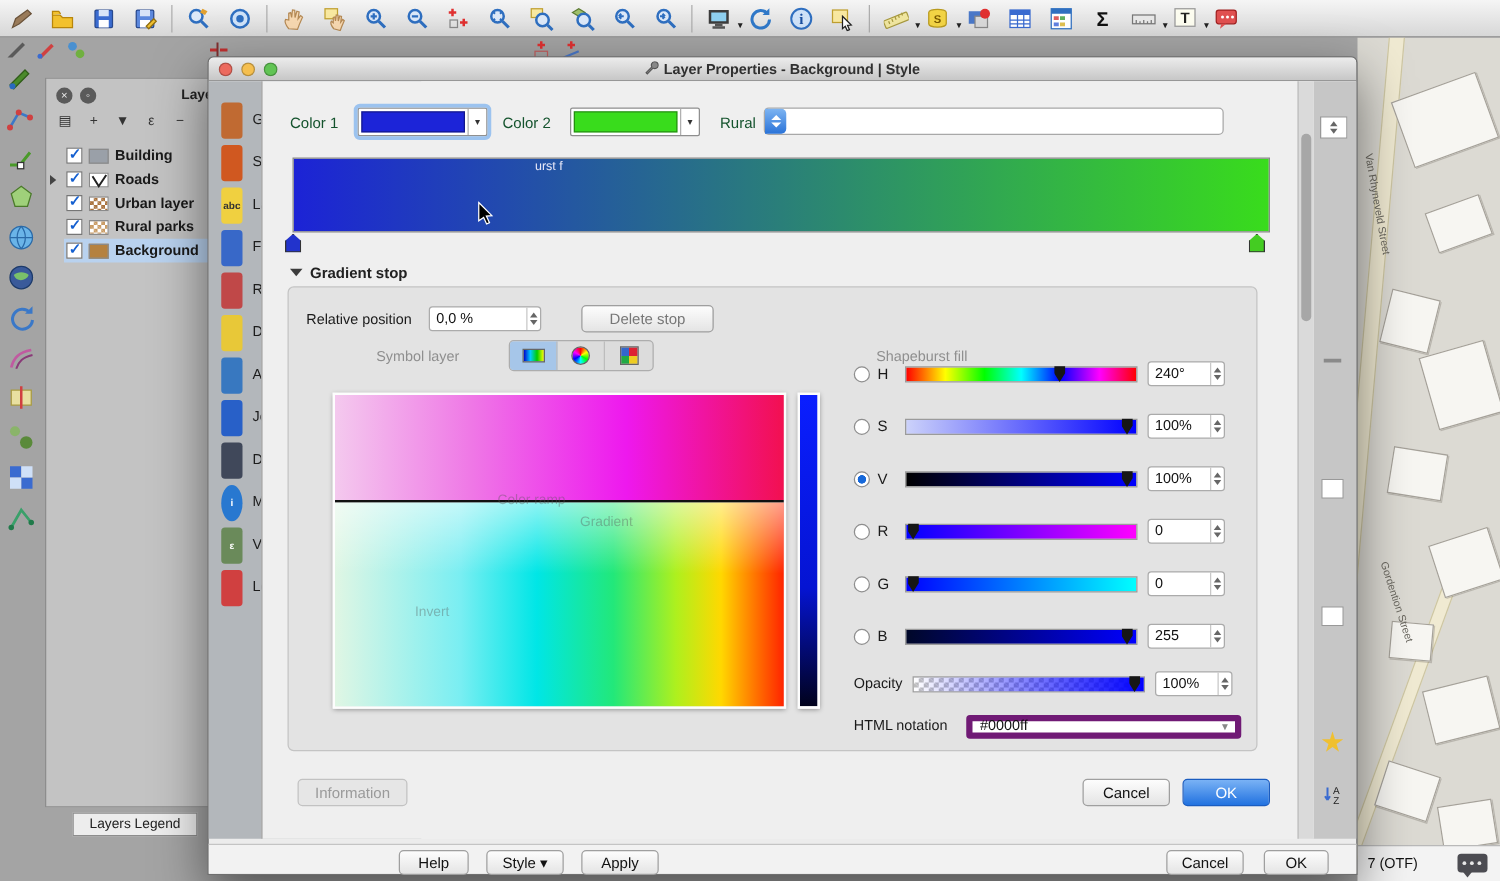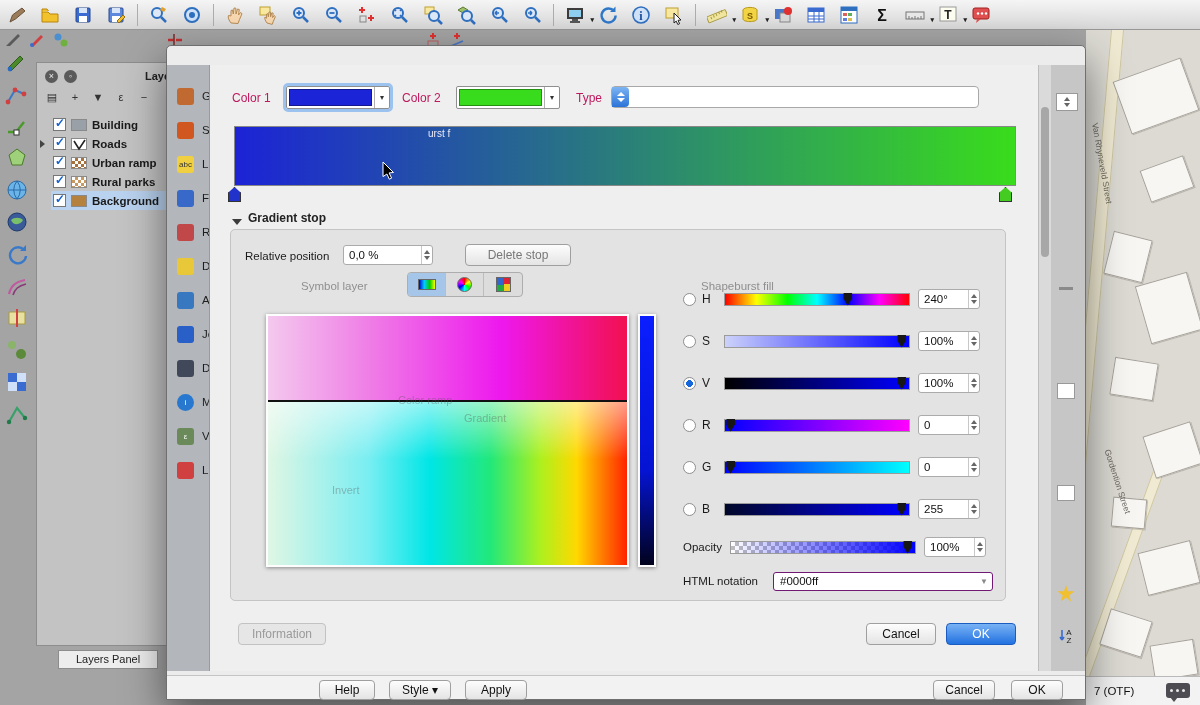--- a/index.html
+++ b/index.html
@@ -49,39 +49,39 @@
 
 .dialog{position:absolute;left:166px;top:45px;width:920px;height:655px;background:#ececec;border:1px solid #6f6f6f;border-radius:5px 5px 0 0;box-shadow:0 16px 42px rgba(0,0,0,.5);z-index:20}
 .titlebar{position:relative;height:19px;background:linear-gradient(#ececec,#c7c7c7);border-bottom:1px solid #979797;border-radius:4px 4px 0 0;display:flex;align-items:center}
 .lights{display:flex;gap:7px;margin-left:8px;z-index:2}
 .light{width:11px;height:11px;border-radius:50%;border:1px solid rgba(0,0,0,.25)}
 .title{position:absolute;left:0;right:0;text-align:center;font-size:11.5px;font-weight:bold;color:#303030}
 .title svg{width:11px;height:11px;vertical-align:-1px;margin-right:4px}
 
 .props-sidebar{position:absolute;left:0;top:19px;width:170px;bottom:28px;background:#b3b7bb;padding-top:14px;z-index:1;overflow:hidden}
 .ps-item{display:flex;align-items:center;gap:8px;height:34px;padding:0 10px;font-size:11.5px;color:#1d1d1d;white-space:nowrap}
-.ps-ic{width:17px;height:17px;border-radius:3px;flex:0 0 auto;display:flex;align-items:center;justify-content:center;font-size:8px;font-weight:normal;color:#fff}
+.ps-ic{width:17px;height:29px;border-radius:3px;flex:0 0 auto;display:flex;align-items:center;justify-content:center;font-size:8px;font-weight:bold;color:#fff}
 
 .sheet{position:absolute;left:42px;top:19px;width:842px;bottom:28px;background:#efefef;border-left:1px solid #9a9a9a;z-index:2}
-.sheet .lab{position:absolute;font-size:12px;color:#be185d;white-space:nowrap}
+.sheet .lab{position:absolute;font-size:12px;color:#14532d;white-space:nowrap}
 .swatch{position:absolute;height:23px;width:104px;border:1px solid #8f8f8f;border-radius:2px;background:#fff;display:flex}
 .swatch.focus{outline:3px solid #9cc3ef;outline-offset:0}
 .sw-col{flex:1;margin:2px;border:1px solid rgba(0,0,0,.35)}
 .sw-arr{width:15px;border-left:1px solid #b0b0b0;display:flex;align-items:center;justify-content:center;font-size:8px;color:#333}
 .combo{position:absolute;height:22px;background:#fff;border:1px solid #a8a8a8;border-radius:4px;display:flex;align-items:center}
 .combo .cv{flex:1;padding:0 8px;font-size:12px;color:#111;white-space:nowrap;overflow:hidden}
 .stepper{width:17px;height:100%;background:linear-gradient(#7db4f2,#2a73d8);border-radius:0 4px 4px 0;display:flex;flex-direction:column;align-items:center;justify-content:center;gap:2px}
 .stepper i{width:0;height:0;border-left:4px solid transparent;border-right:4px solid transparent}
 .stepper .u{border-bottom:4px solid #fff}
 .stepper .d{border-top:4px solid #fff}
 .gradientbar{position:absolute;left:24px;top:61px;width:782px;height:60px;border:1px solid #888;background:linear-gradient(90deg,#1c23d6 0%,#2351a7 25%,#2a7f79 50%,#32ae4b 75%,#39dc1c 100%),repeating-linear-gradient(90deg,rgba(255,255,255,.05) 0 1px,transparent 1px 78px)}
 .gb-artifact{position:absolute;left:218px;top:63px;font-size:10px;color:#e8e8f8;z-index:2}
 .stopmark{position:absolute;width:13px;height:15px;clip-path:polygon(50% 0,100% 38%,100% 100%,0 100%,0 38%);border:1px solid #333}
 .cursor{position:absolute;z-index:5}
-.sec-head{position:absolute;left:22px;top:146px;font-size:12px;font-weight:bold;color:#222;display:flex;align-items:flex-end;gap:6px}
+.sec-head{position:absolute;left:22px;top:146px;font-size:12px;font-weight:bold;color:#222;display:flex;align-items:center;gap:6px}
 .tri-dn{width:0;height:0;border-top:6px solid #3c3c3c;border-left:5px solid transparent;border-right:5px solid transparent}
 .gpanel{position:absolute;left:20px;top:164px;width:776px;height:372px;background:#e3e3e3;border:1px solid #c4c4c4;border-radius:5px}
 .ghost{position:absolute;font-size:11.5px;color:#8f8f8f;white-space:nowrap}
 .btn{display:inline-flex;align-items:center;justify-content:center;background:linear-gradient(#fdfdfd,#e4e4e4);border:1px solid #9f9f9f;border-radius:4px;font-size:12px;color:#111;white-space:nowrap}
 .btn.primary{background:linear-gradient(#79b2f5,#2272e0);border-color:#1a5cc0;color:#fff}
 .btn.disabled{background:#e6e6e6;border-color:#c2c2c2;color:#9a9a9a}
 .spin{position:absolute;height:20px;background:#fff;border:1px solid #ababab;border-radius:3px;display:flex;align-items:center}
 .spin .spin-v{flex:1;padding:0 5px;font-size:11.5px;color:#111;white-space:nowrap}
 .spin .spin-a{width:11px;height:100%;border-left:1px solid #c8c8c8;display:flex;flex-direction:column;align-items:center;justify-content:center;gap:2px}
 .spin .up{width:0;height:0;border-left:3px solid transparent;border-right:3px solid transparent;border-bottom:4px solid #666}
@@ -100,21 +100,21 @@
 .ch-row{position:absolute;left:452px;width:314px;height:22px;display:flex;align-items:center}
 .radio{width:13px;height:13px;border-radius:50%;background:#fff;border:1px solid #8e8e8e;flex:0 0 auto}
 .radio.on{background:radial-gradient(circle,#1668da 0 3.2px,#fff 3.6px)}
 .ch-l{width:16px;margin-left:6px;font-size:12px;color:#1a1a1a;text-align:left;flex:0 0 auto}
 .op-l{width:41px;font-size:11.5px;color:#1a1a1a;flex:0 0 auto}
 .slider{position:relative;width:186px;height:13px;margin-left:6px;border:1px solid #9b9b9b;flex:0 0 auto}
 .hnd{position:absolute;top:-1px;width:9px;height:13px;background:#161616;clip-path:polygon(0 0,100% 0,100% 45%,50% 100%,0 45%);transform:translateX(-50%)}
 .ch-spin{margin-left:8px}
 .checkerbg{background-image:linear-gradient(45deg,#bdbdbd 25%,transparent 25%,transparent 75%,#bdbdbd 75%),linear-gradient(45deg,#bdbdbd 25%,transparent 25%,transparent 75%,#bdbdbd 75%);background-size:8px 8px;background-position:0 0,4px 4px;background-color:#fff}
 .op-fill{position:absolute;inset:0;background:linear-gradient(90deg,rgba(0,0,255,0),#0000ff)}
-.html-combo{position:absolute;height:19px;background:#fff;border:1px solid #701a75;border-radius:3px;display:flex;align-items:center}
+.html-combo{position:absolute;height:19px;background:#fff;border:5px solid #701a75;border-radius:3px;display:flex;align-items:center}
 .html-combo .cv{flex:1;padding:0 6px;font-size:11.5px}
 .html-combo .da{width:16px;text-align:center;font-size:8px;color:#888}
 .sheet-scroll{position:absolute;right:0;top:0;bottom:0;width:13px;background:#dadada;border-left:1px solid #bdbdbd}
 .sheet-scroll .thumb{position:absolute;left:2px;right:2px;top:42px;height:150px;background:#a7a7a7;border-radius:5px}
 
 .rstrip{position:absolute;right:0;top:19px;width:36px;bottom:28px;background:#c6c6c6;z-index:1}
 
 .dfooter{position:absolute;left:0;right:0;bottom:0;height:24px;background:#f2f2f2;border-top:1px solid #c4c4c4;border-radius:0}
 .dfooter .btn{position:absolute;top:4px;height:20px}
 
@@ -434,35 +434,35 @@
         <i class="exp"></i>
         <span class="chk"></span>
         <span class="lyr-ic ic-roads"><svg viewBox="0 0 16 12" width="16" height="12">
               <path d="M2 2l5 8 6-9" fill="none" stroke="#222" stroke-width="1.6"></path>
             </svg></span>
         <span>Roads</span>
       </div>
       <div class="lp-row">
         <span class="chk"></span>
         <span class="lyr-ic ic-urban"></span>
-        <span>Urban ramp</span>
+        <span>Urban layer</span>
       </div>
       <div class="lp-row">
         <span class="chk"></span>
         <span class="lyr-ic ic-rural"></span>
         <span>Rural parks</span>
       </div>
       <div class="lp-row sel">
         <span class="chk"></span>
         <span class="lyr-ic ic-bg"></span>
         <span>Background</span>
       </div>
     </div>
   </div>
-  <div class="layers-tab">Layers Panel</div>
+  <div class="layers-tab">Layers Legend</div>
 
   <div class="map">
     <div class="road" style="left:4px;top:-10px;width:13px;height:500px;transform:rotate(5deg)"></div>
     <div class="road" style="left:24px;top:400px;width:11px;height:320px;transform:rotate(20deg)"></div>
     <div class="bld" style="left:34px;top:38px;width:72px;height:56px;transform:rotate(-20deg)"></div>
     <div class="bld" style="left:58px;top:132px;width:46px;height:34px;transform:rotate(-20deg)"></div>
     <div class="bld" style="left:22px;top:205px;width:40px;height:44px;transform:rotate(14deg)"></div>
     <div class="bld" style="left:56px;top:248px;width:54px;height:60px;transform:rotate(-16deg)"></div>
     <div class="bld" style="left:26px;top:330px;width:44px;height:38px;transform:rotate(9deg)"></div>
     <div class="bld" style="left:62px;top:398px;width:50px;height:44px;transform:rotate(-18deg)"></div>
@@ -476,20 +476,30 @@
       <span class="txt">7 (OTF)</span>
       <span class="bubble">
           <i style="left:4px"></i>
           <i style="left:10px"></i>
           <i style="left:16px"></i>
         </span>
     </div>
   </div>
 
   <div class="dialog">
+    <div class="titlebar">
+      <div class="title"><svg viewBox="0 0 12 12">
+            <path d="M1 10l5-5a3 3 0 1 1 1 1l-5 5z" fill="#888" stroke="#555"></path>
+          </svg><span>Layer Properties - Background | Style</span></div>
+      <div class="lights">
+        <span class="light" style="background:#ec6a5e"></span>
+        <span class="light" style="background:#f5bf4f"></span>
+        <span class="light" style="background:#61c454"></span>
+      </div>
+    </div>
 
     <div class="props-sidebar">
       <div class="ps-item">
           <span class="ps-ic" style="background:#c06a32"></span>
           <span>General</span>
         </div>
       <div class="ps-item">
           <span class="ps-ic" style="background:#d05820"></span>
           <span>Style</span>
         </div>
@@ -555,21 +565,21 @@
       <span class="lab" style="left:22px;top:26px">Color 1</span>
       <div class="swatch focus" style="left:76px;top:21px">
         <span class="sw-col" style="background:#1c24d8"></span>
         <span class="sw-arr">▾</span>
       </div>
       <span class="lab" style="left:192px;top:26px">Color 2</span>
       <div class="swatch" style="left:246px;top:21px">
         <span class="sw-col" style="background:#39dc1c"></span>
         <span class="sw-arr">▾</span>
       </div>
-      <span class="lab" style="left:366px;top:26px">Type</span>
+      <span class="lab" style="left:366px;top:26px">Rural</span>
       <div class="combo" style="left:401px;top:21px;width:368px">
         <span class="stepper">
             <i class="u"></i>
             <i class="d"></i>
           </span>
       </div>
 
       <div class="gradientbar"></div>
       <span class="gb-artifact">urst f</span>
       <span class="cursor" style="left:172px;top:96px"><svg width="13" height="20" viewBox="0 0 13 20">

